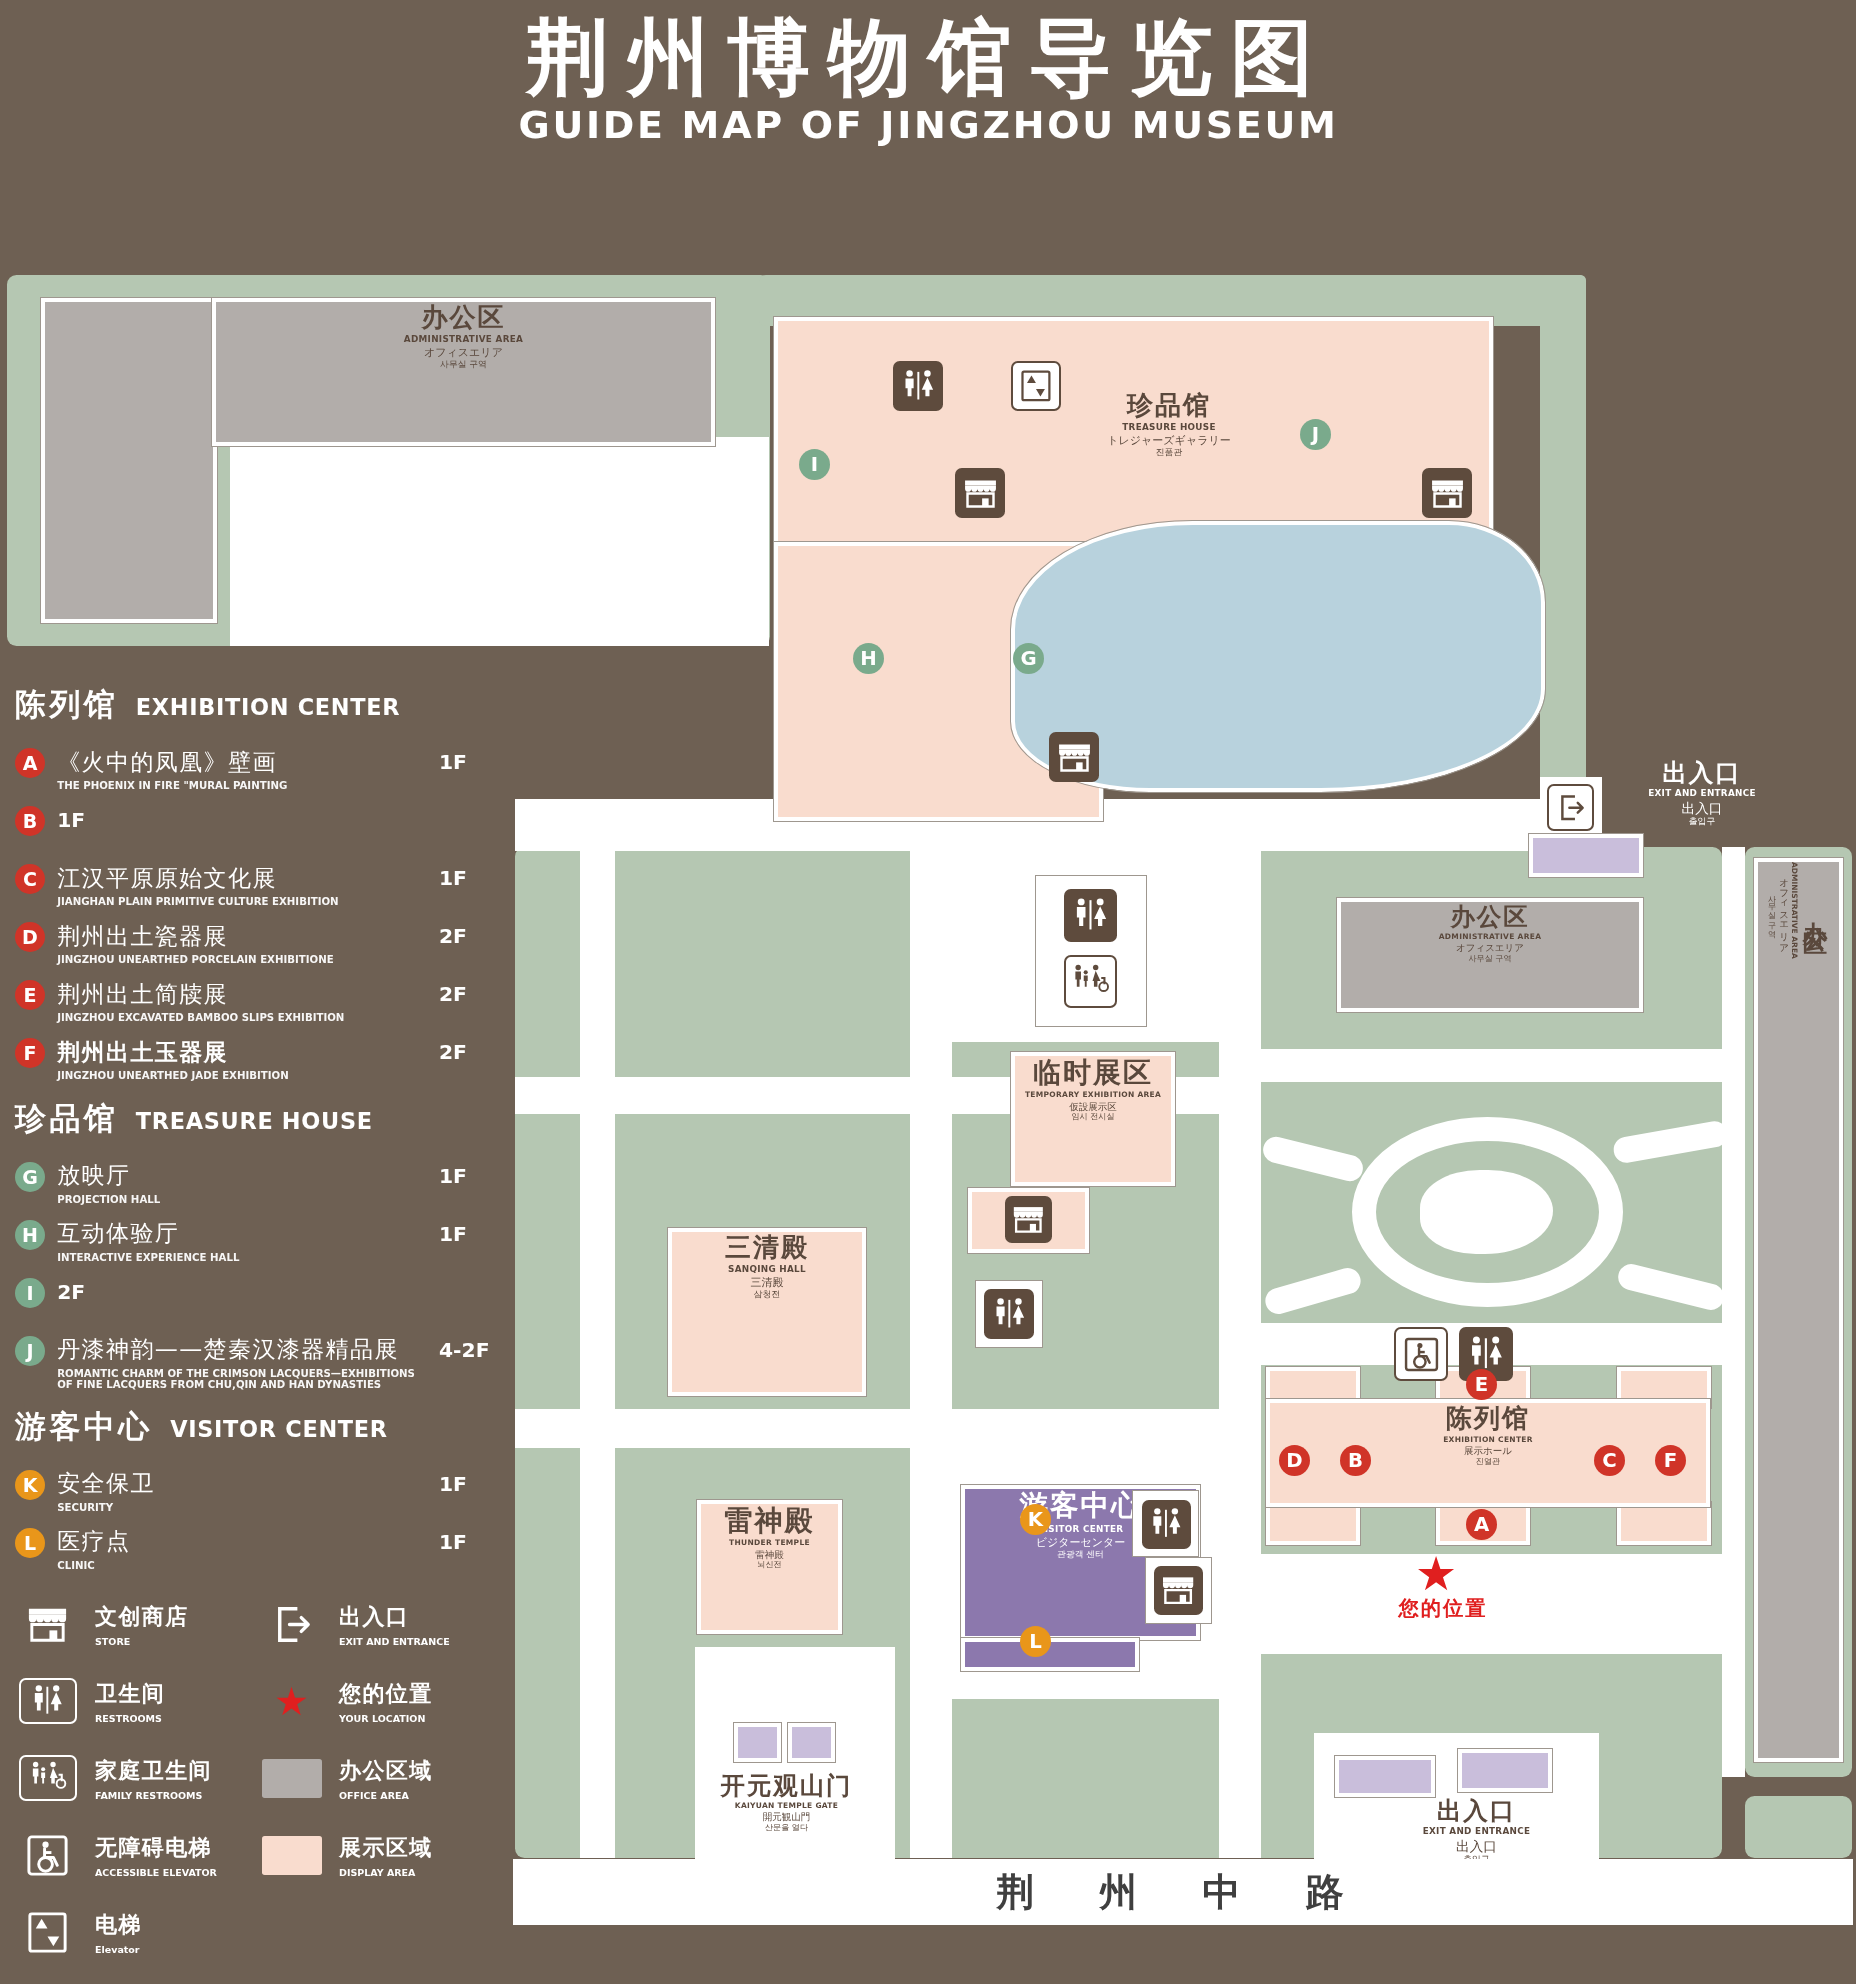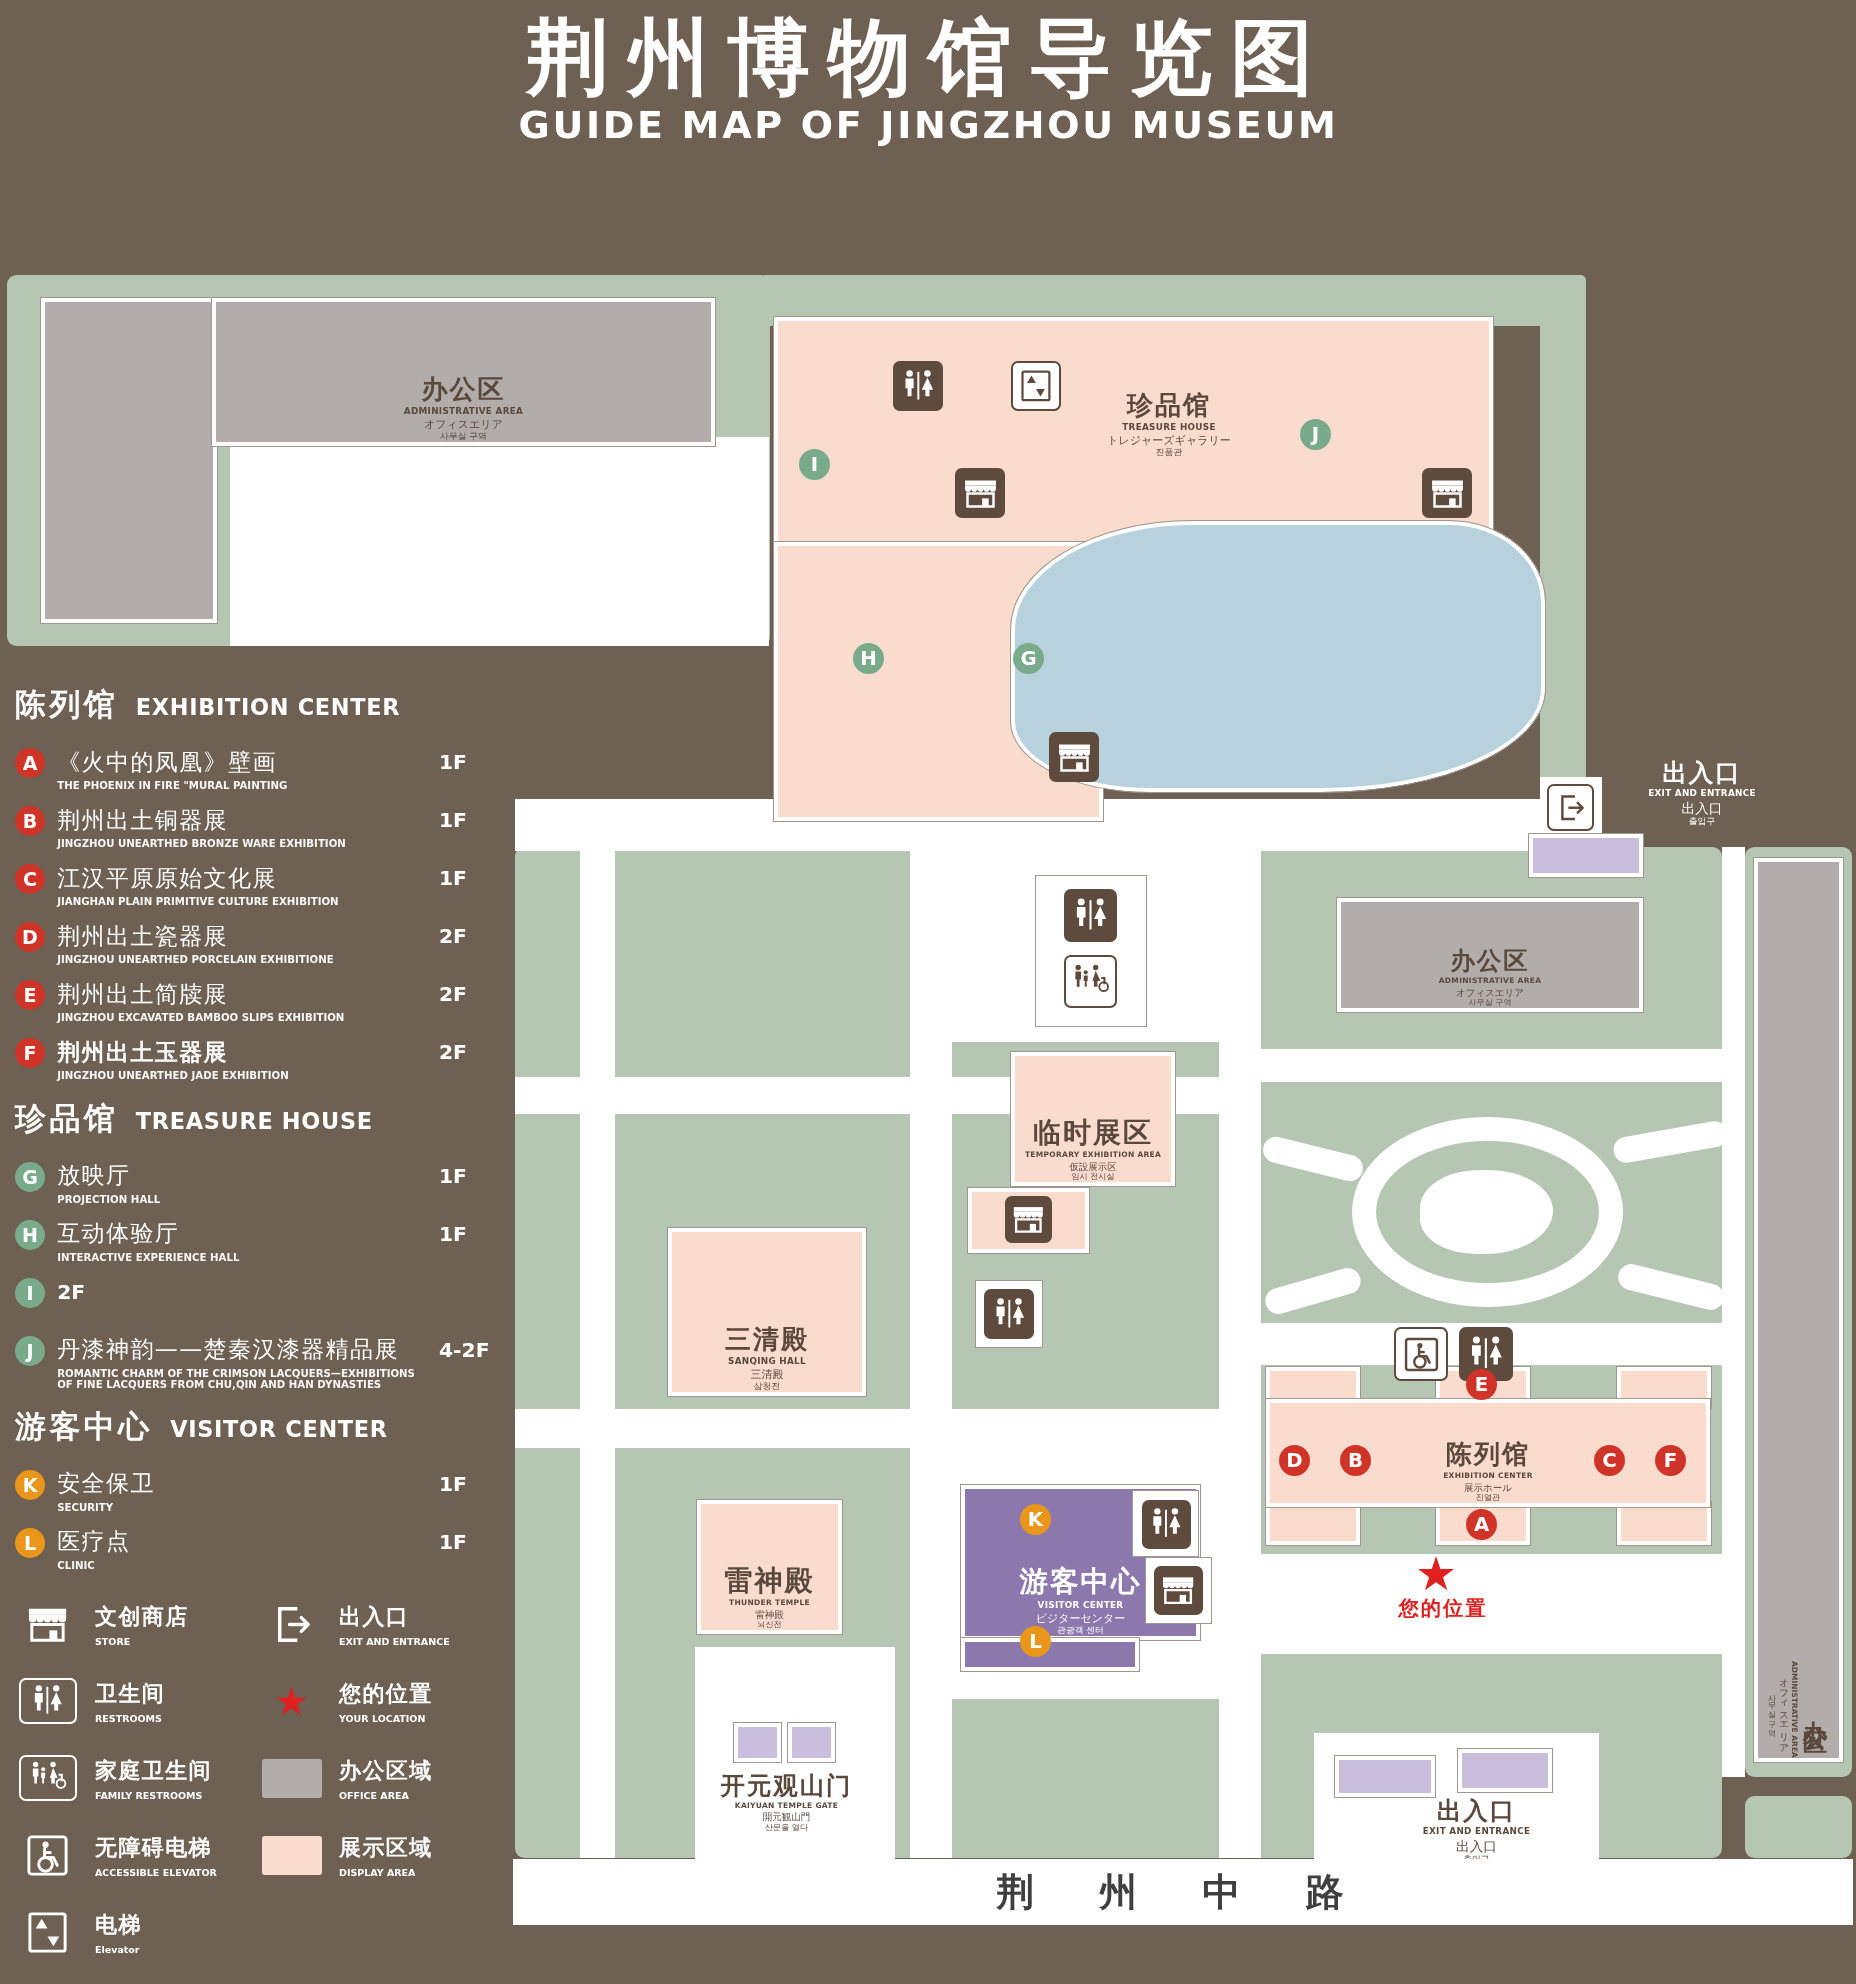--- a/index.html
+++ b/index.html
@@ -8,21 +8,21 @@
           font-family:"DejaVu Sans","Liberation Sans",sans-serif; overflow:hidden; }
 
   .title-zh { position:absolute; top:2.7px; left:0; width:100%; text-align:center;
               color:#fff; font-size:83px; font-weight:bold; letter-spacing:17.6px; }
   .title-en { position:absolute; top:103px; left:0; width:100%; text-align:center;
               color:#fff; font-size:38px; font-weight:600; letter-spacing:2.7px; }
 
   .lawn { position:absolute; background:#b5c7b2; border-radius:9.5px; }
   .wp   { position:absolute; background:#ffffff; }
   .bld  { position:absolute; border:4.1px solid #fff; outline:1.4px solid #9e978f;
-          display:flex; align-items:flex-end; justify-content:center; }
+          display:flex; align-items:flex-start; justify-content:center; }
   .pink{background:#f9dcce}.grayb{background:#b2adaa}.purple{background:#8c78ad}
   .whiteb{background:#ffffff}.lav{background:#c9bedb}
   .pond { position:absolute; background:#b8d2dd; border:4.1px solid #fff; outline:1.4px solid #9e978f;
           border-radius:34% 18% 42% 26% / 40% 30% 38% 26%; }
   .ring { position:absolute; border:24.4px solid #fff; border-radius:50%; }
   .conn { position:absolute; background:#fff; border-radius:13.6px; }
 
   .blabel { text-align:center; color:#5a483c; line-height:1.22; }
   .blabel.abs { position:absolute; }
   .blabel .zh { font-size:26px; font-weight:bold; letter-spacing:2px; }
@@ -389,24 +389,20 @@
     <div class="lg-item">
       <span class="badge b-red">A</span>
       <span class="lg-body">
           <span class="zh" style="display:block;">《火中的凤凰》壁画</span>
           <span class="en" style="display:block;">THE PHOENIX IN FIRE "MURAL PAINTING</span>
         </span>
       <span class="lg-floor">1F</span>
     </div>
     <div class="lg-item">
       <span class="badge b-red">B</span>
-      <span class="lg-body">
-          <span class="zh" style="display:block;">荆州出土铜器展</span>
-          <span class="en" style="display:block;">JINGZHOU UNEARTHED BRONZE WARE EXHIBITION</span>
-        </span>
       <span class="lg-floor">1F</span>
     </div>
     <div class="lg-item">
       <span class="badge b-red">C</span>
       <span class="lg-body">
           <span class="zh" style="display:block;">江汉平原原始文化展</span>
           <span class="en" style="display:block;">JIANGHAN PLAIN PRIMITIVE CULTURE EXHIBITION</span>
         </span>
       <span class="lg-floor">1F</span>
     </div>

